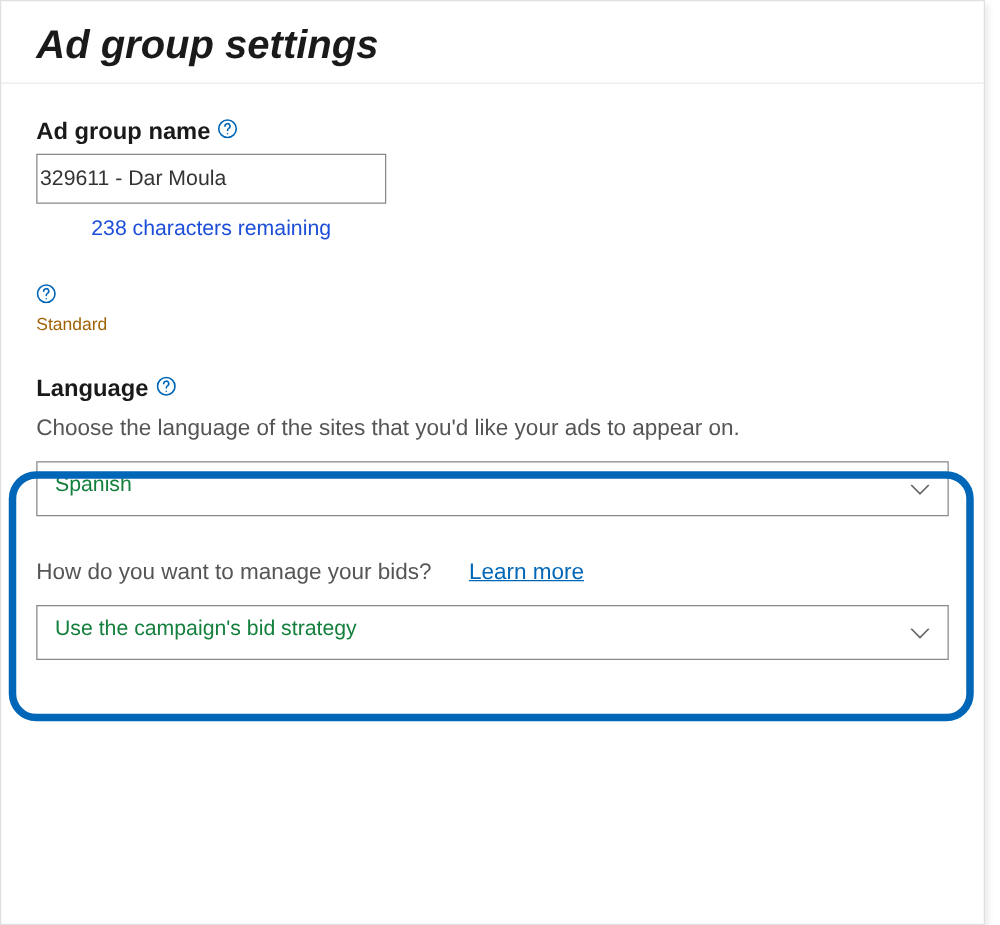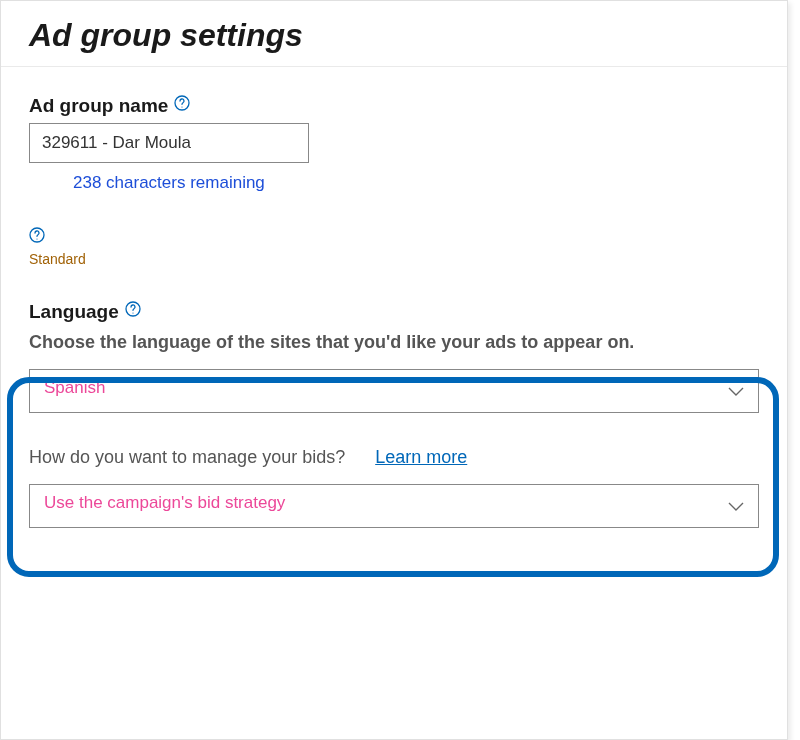--- a/index.html
+++ b/index.html
@@ -59,30 +59,30 @@
       width: 16px;
       height: 16px;
       cursor: pointer;
     }
     .help-icon svg {
       width: 16px;
       height: 16px;
     }
     .field-description {
       font-size: 18px;
-      font-weight: 700;
+      font-weight: 400;
       color: #555;
       margin-bottom: 14px;
       line-height: 1.45;
     }
     .text-input {
       width: 280px;
       height: 40px;
       border: 1px solid #888;
-      padding: 8px 12px;
+      padding: 8px 2px;
       font-size: 17px;
       color: #333;
       font-family: inherit;
     }
     .char-remaining {
       font-size: 17px;
       color: #1d4ed8;
       margin-top: 10px;
       margin-left: 44px;
     }
@@ -94,21 +94,21 @@
     .select-wrap {
       position: relative;
       width: 100%;
     }
     .select {
       width: 100%;
       height: 44px;
       border: 1px solid #888;
       padding: 8px 40px 8px 14px;
       font-size: 17px;
-      color: #ec4899;
+      color: #15803d;
       background: #fff;
       font-family: inherit;
       appearance: none;
       -webkit-appearance: none;
       cursor: pointer;
     }
     .chevron-down {
       position: absolute;
       right: 14px;
       top: 50%;

